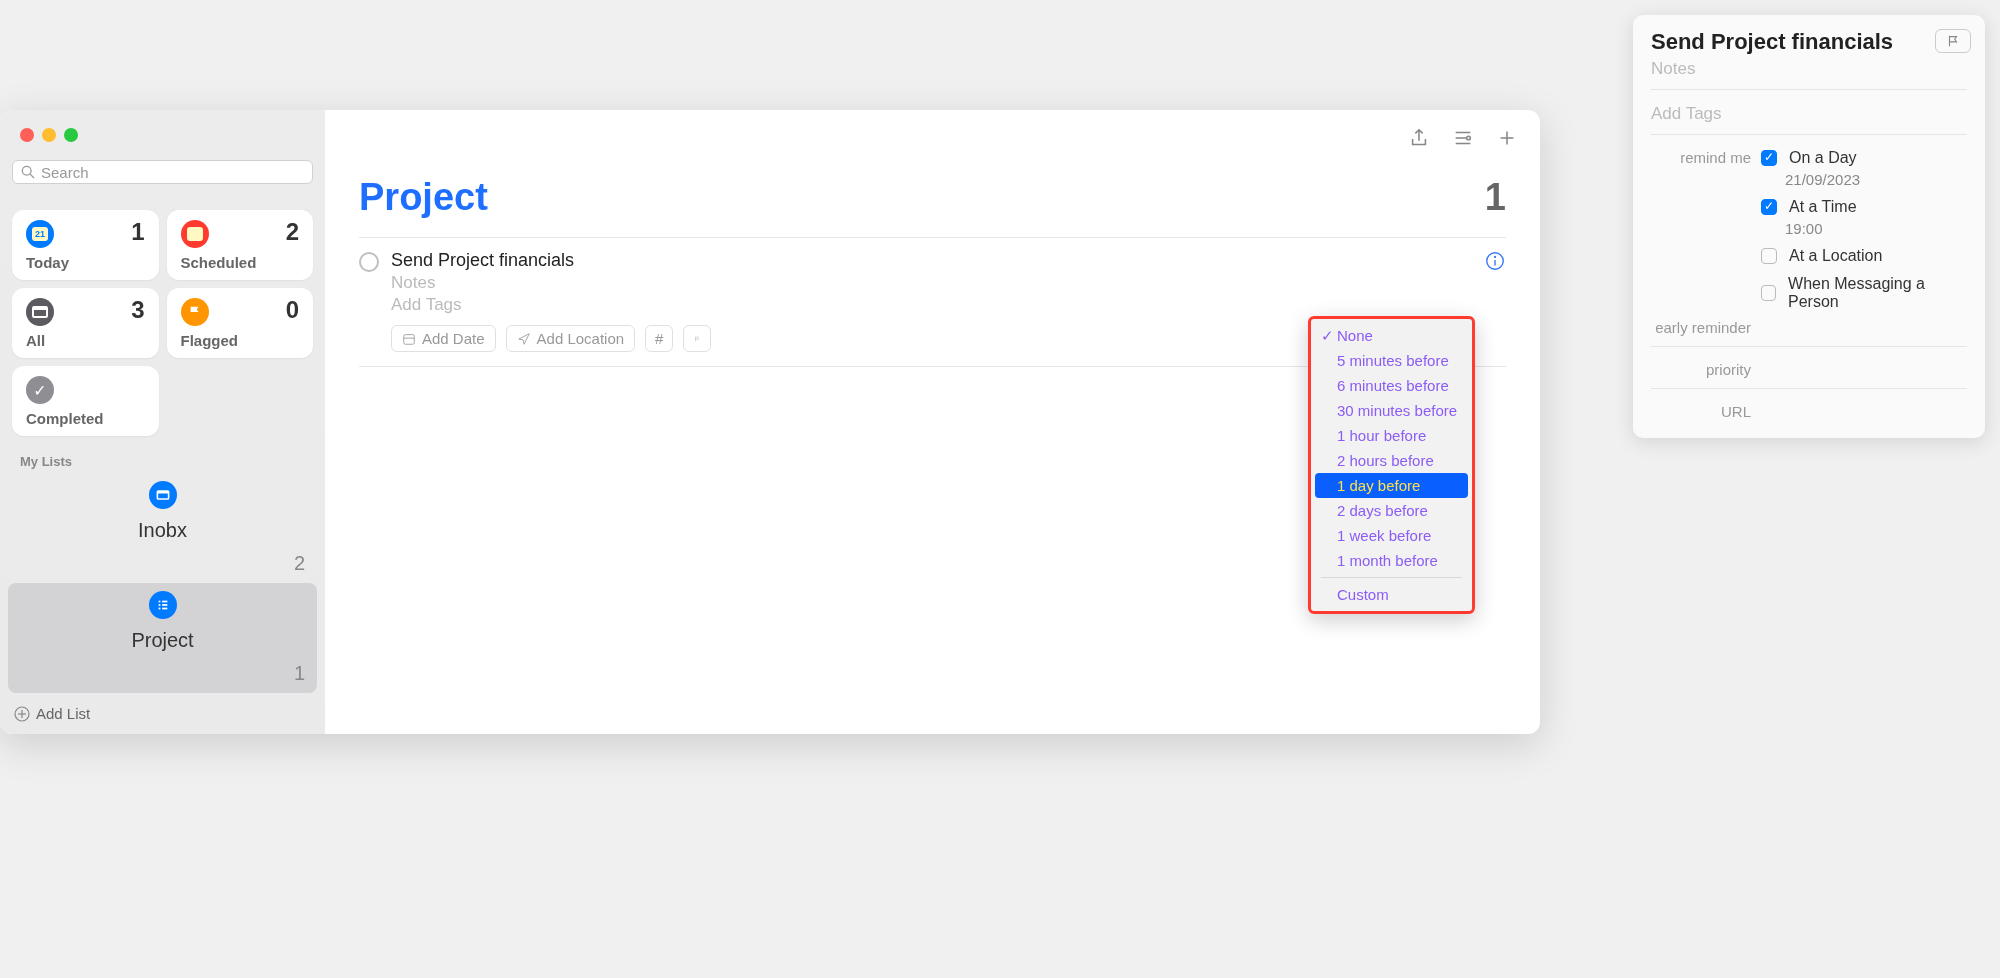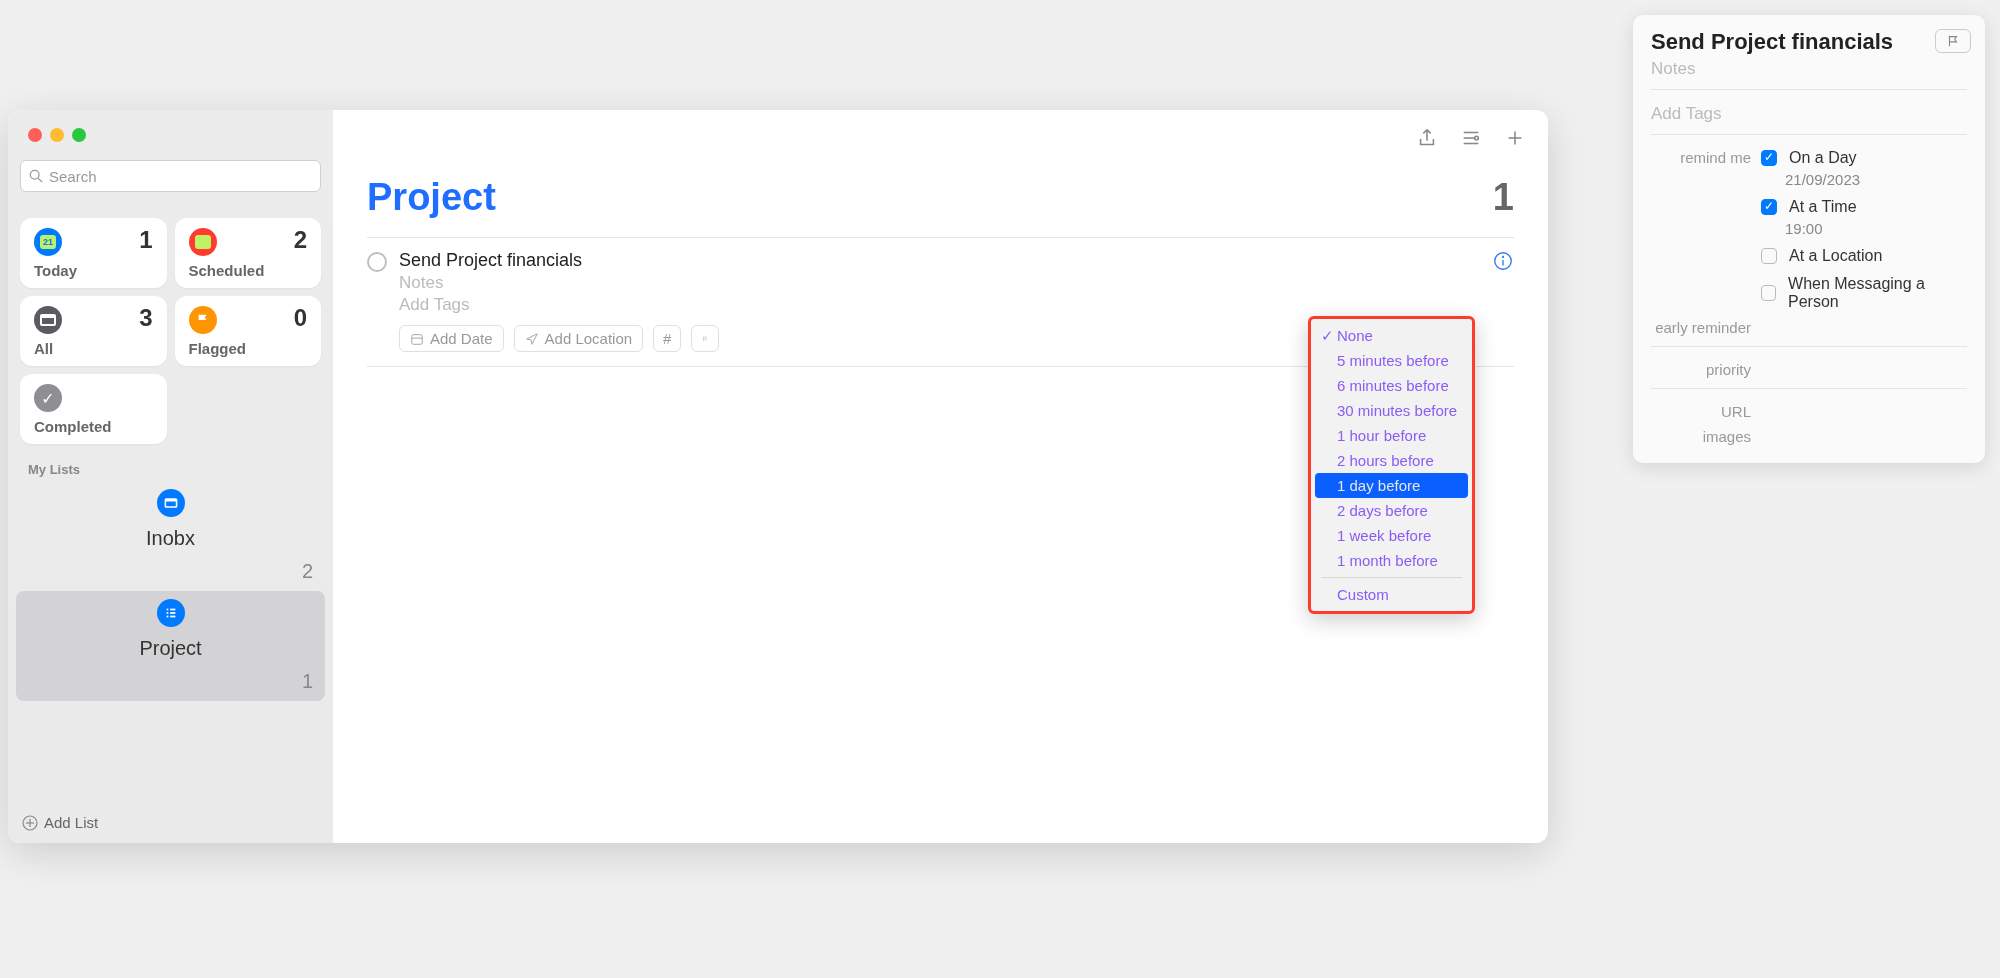--- a/index.html
+++ b/index.html
@@ -1,17 +1,17 @@
 <!DOCTYPE html>
 <html><head>
   <meta charset="utf-8">
   <style>
     * { margin: 0; padding: 0; box-sizing: border-box; font-family: -apple-system, BlinkMacSystemFont, "Helvetica Neue", sans-serif; }
     body { background: #f0f0f0; width: 2000px; height: 978px; overflow: hidden; }
-    .window { position: absolute; top: 110px; left: 8px; width: 1540px; height: 733px; background: #fff; border-radius: 12px; box-shadow: 0 10px 40px rgba(0,0,0,0.15); display: flex; }
+    .window { position: absolute; top: 110px; left: 0; width: 1540px; height: 624px; background: #fff; border-radius: 12px; box-shadow: 0 10px 40px rgba(0,0,0,0.15); display: flex; }
     .sidebar { width: 325px; background: linear-gradient(#ececec, #eaeaea); border-top-left-radius: 12px; border-bottom-left-radius: 12px; display: flex; flex-direction: column; }
     .traffic { display: flex; gap: 8px; padding: 18px 20px 10px; }
     .t-dot { width: 14px; height: 14px; border-radius: 50%; }
     .t-close { background: #ff5f57; }
     .t-min { background: #febc2e; }
     .t-max { background: #28c840; }
     .search-box { margin: 8px 12px; background: #fff; border: 1px solid #d0d0d0; border-radius: 6px; height: 32px; display: flex; align-items: center; padding: 0 8px; color: #999; font-size: 15px; }
     .search-box svg { width: 14px; height: 14px; margin-right: 6px; fill: #999; }
     .smart-grid { display: grid; grid-template-columns: 1fr 1fr; gap: 8px; padding: 18px 12px 8px; }
     .smart-card { background: #fff; border-radius: 12px; padding: 10px 14px; box-shadow: 0 1px 2px rgba(0,0,0,0.05); position: relative; height: 70px; }
@@ -55,24 +55,24 @@
     .kv .v { flex: 1; color: #333; font-size: 16px; display: flex; flex-direction: column; gap: 4px; }
     .chk { display: flex; align-items: center; gap: 12px; }
     .chkbox { width: 16px; height: 16px; border-radius: 4px; border: 1px solid #bbb; display: inline-block; }
     .chkbox.on { background: #007aff; border-color: #007aff; position: relative; }
     .chkbox.on::after { content: "✓"; color: #fff; font-size: 12px; position: absolute; top: -1px; left: 2px; }
     .sub { font-size: 15px; color: #888; margin-left: 24px; }
     
     .dropdown { position: absolute; top: 316px; left: 1308px; width: 167px; background: #f2f2f2; border: 3px solid #ff3b30; border-radius: 6px; padding: 4px; box-shadow: 0 6px 22px rgba(0,0,0,0.2); font-size: 15px; }
     .dd-item { padding: 4px 8px 4px 22px; border-radius: 4px; position: relative; color: #8b5cf6; }
     .dd-item.checked::before { content: "✓"; position: absolute; left: 6px; }
-    .dd-item.sel { background: #0a60ff; color: #e5e5e5; }
+    .dd-item.sel { background: #0a60ff; color: #fde047; }
     .dd-sep { border-top: 1px solid #d8d8d8; margin: 4px 6px; }
     
-    .ic-cal { width: 16px; height: 14px; background: #bef264; border-radius: 3px; display: flex; align-items: center; justify-content: center; font-size: 9px; font-weight: 700; color: #007aff; }
+    .ic-cal { width: 16px; height: 14px; background: #fef9c3; border-radius: 3px; display: flex; align-items: center; justify-content: center; font-size: 9px; font-weight: 700; color: #007aff; }
     .ic-tray { width: 16px; height: 12px; border: 2px solid #fff; border-radius: 2px; border-top: 4px solid #fff; }
     .ic-flag svg { width: 14px; height: 14px; fill: #fff; }
     .ic-check { color: #fff; font-size: 16px; }
     .ic-list svg { width: 14px; height: 14px; fill: #fff; }
   </style>
 </head>
 <body>
 
 <div class="window">
   <aside class="sidebar">
@@ -264,24 +264,20 @@
       <span class="v"></span>
     </div>
   <div class="det-div"></div>
   <div class="kv">
       <span class="k">priority</span>
       <span class="v"></span>
     </div>
   <div class="det-div"></div>
   <div class="kv">
       <span class="k">URL</span>
-      <span class="v"></span>
-    </div>
-  <div class="kv">
-      <span class="k">images</span>
       <span class="v"></span>
     </div>
 </div>
 
 <div class="dropdown">
   <div class="dd-item checked">None</div>
   <div class="dd-item">5 minutes before</div>
   <div class="dd-item">6 minutes before</div>
   <div class="dd-item">30 minutes before</div>
   <div class="dd-item">1 hour before</div>

